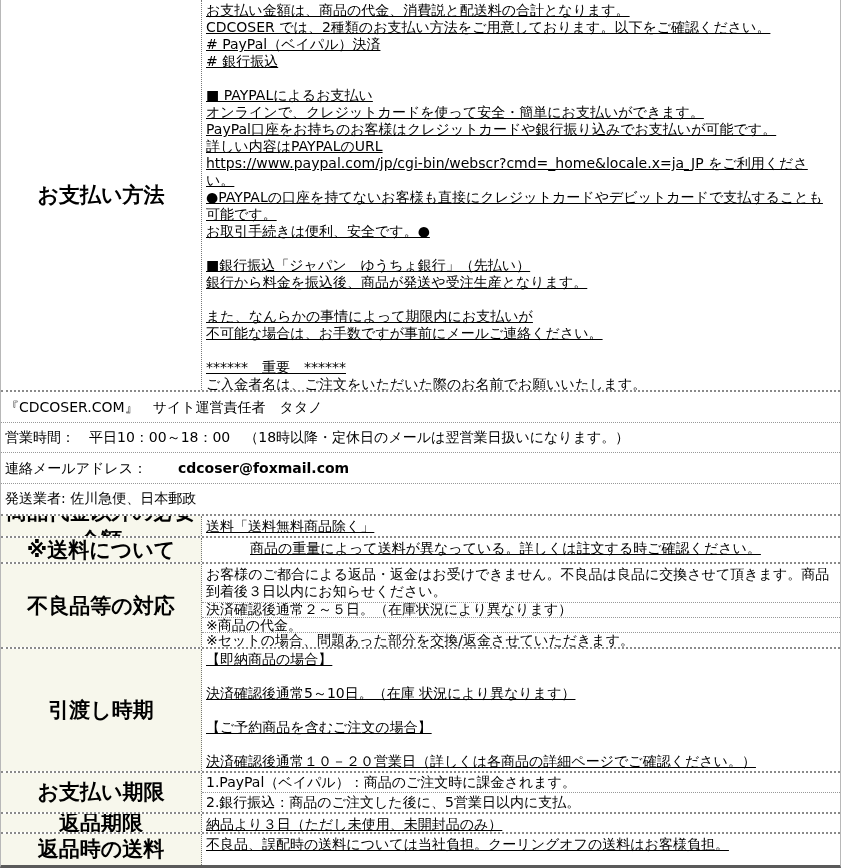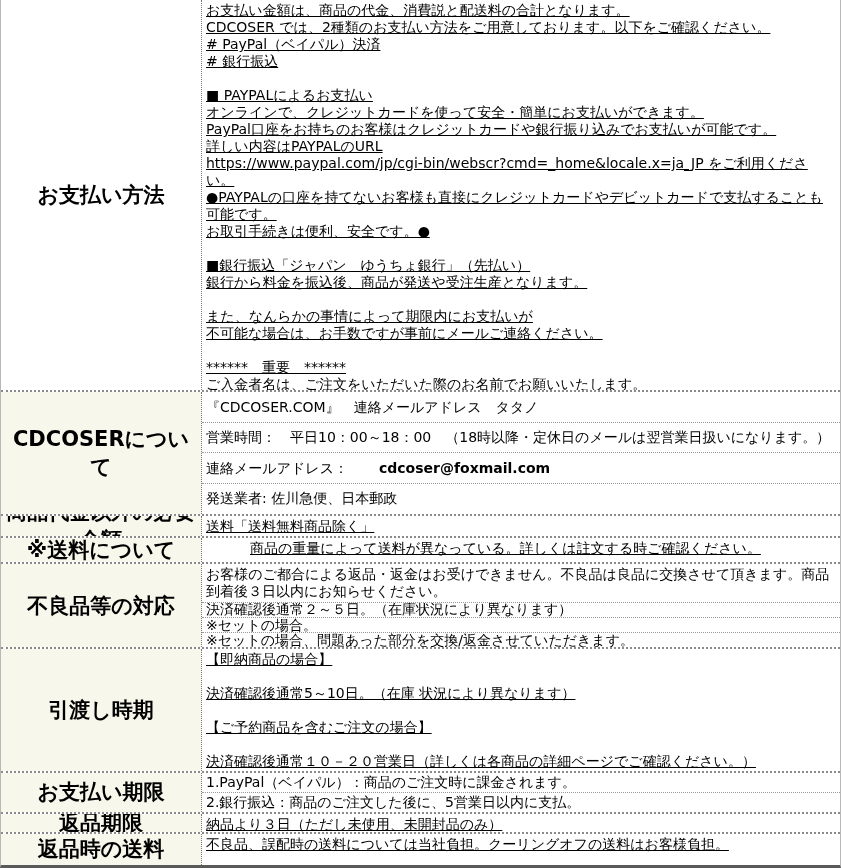--- a/index.html
+++ b/index.html
@@ -113,23 +113,22 @@
 また、なんらかの事情によって期限内にお支払いが
 不可能な場合は、お手数ですが事前にメールご連絡ください。
 
 ******　重要　******
 ご入金者名は、ご注文をいただいた際のお名前でお願いいたします。
 お支払い後に、メールにてお知らせいただけますと、大変スムーズに出荷させていただけます。
 ご協力いただけますようお願いいたします。</div>
   </div>
 
   <div class="row row-about">
-    <div class="label-cell">CDCOSERについて</div>
     <div class="subrows">
-      <div class="subrow">『CDCOSER.COM』　連絡メールアドレス　タタノ</div>
+      <div class="subrow">『CDCOSER.COM』　サイト運営責任者　タタノ</div>
       <div class="subrow">営業時間：　平日10：00～18：00　（18時以降・定休日のメールは翌営業日扱いになります。）</div>
       <div class="subrow">
         <span>連絡メールアドレス：</span>
         <span class="email">cdcoser@foxmail.com</span>
       </div>
       <div class="subrow">発送業者: 佐川急便、日本郵政</div>
     </div>
   </div>
 
   <div class="row row-extra">
@@ -140,21 +139,21 @@
   <div class="row row-shipnote">
     <div class="label-cell">※送料について</div>
     <div class="content-cell">商品の重量によって送料が異なっている。詳しくは註文する時ご確認ください。</div>
   </div>
 
   <div class="row row-defect">
     <div class="label-cell">不良品等の対応</div>
     <div class="subrows">
       <div class="subrow multiline prewrap">お客様のご都合による返品・返金はお受けできません。不良品は良品に交換させて頂きます。商品到着後３日以内にお知らせください。</div>
       <div class="subrow">決済確認後通常２～５日。（在庫状況により異なります）</div>
-      <div class="subrow">※セットの場合。</div>
+      <div class="subrow">※商品の代金。</div>
       <div class="subrow">※セットの場合、問題あった部分を交換/返金させていただきます。</div>
     </div>
   </div>
 
   <div class="row row-delivery">
     <div class="label-cell">引渡し時期</div>
     <div class="content-cell prewrap">【即納商品の場合】
 
 決済確認後通常5～10日。（在庫 状況により異なります）
 

